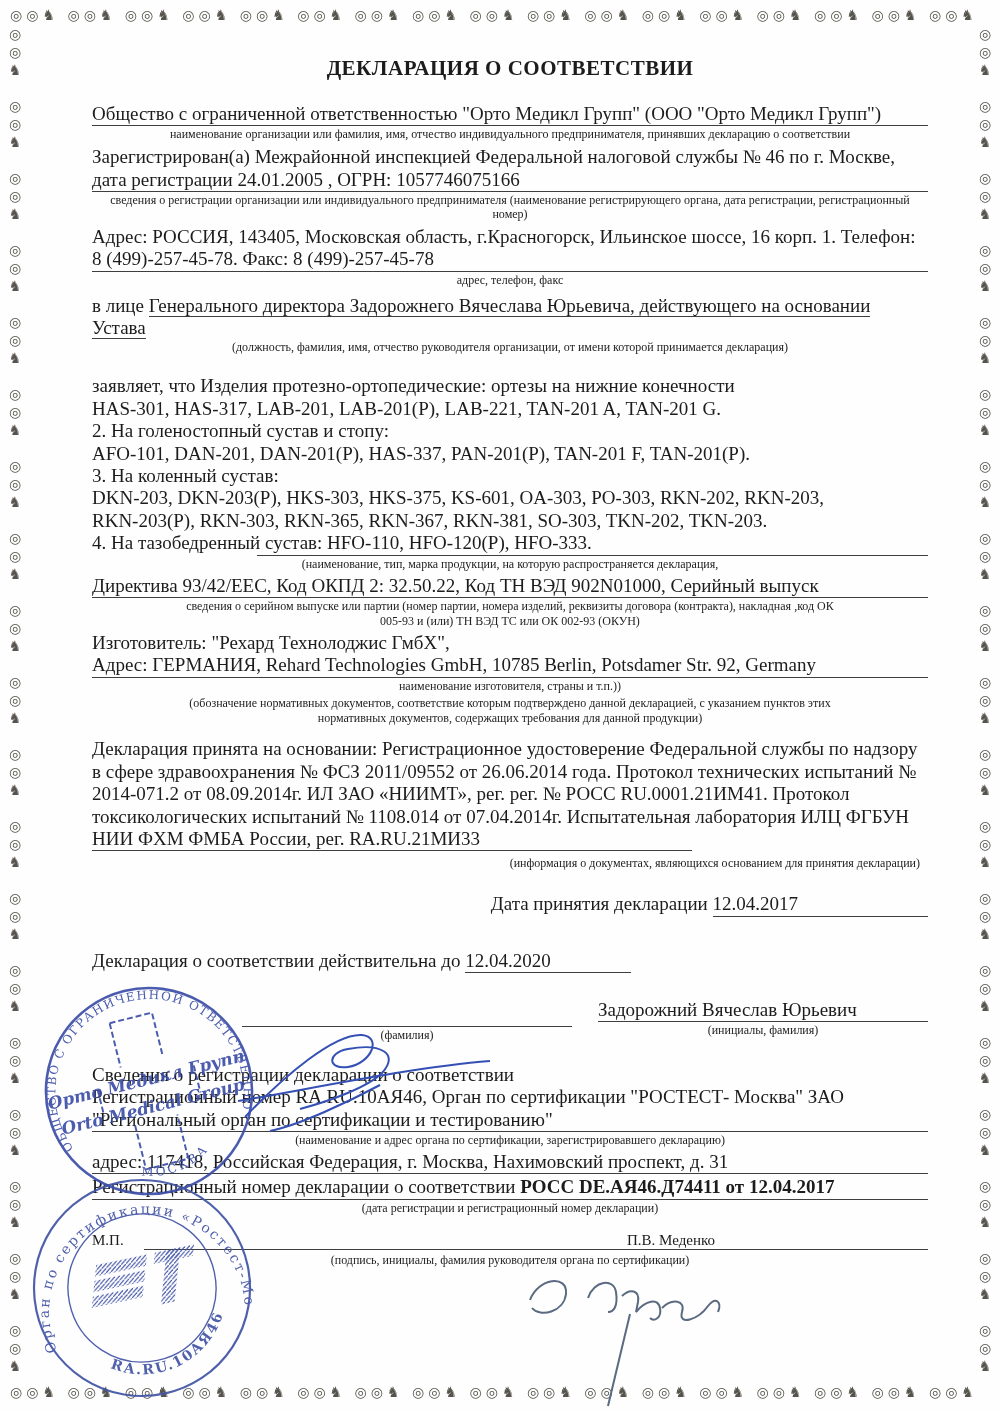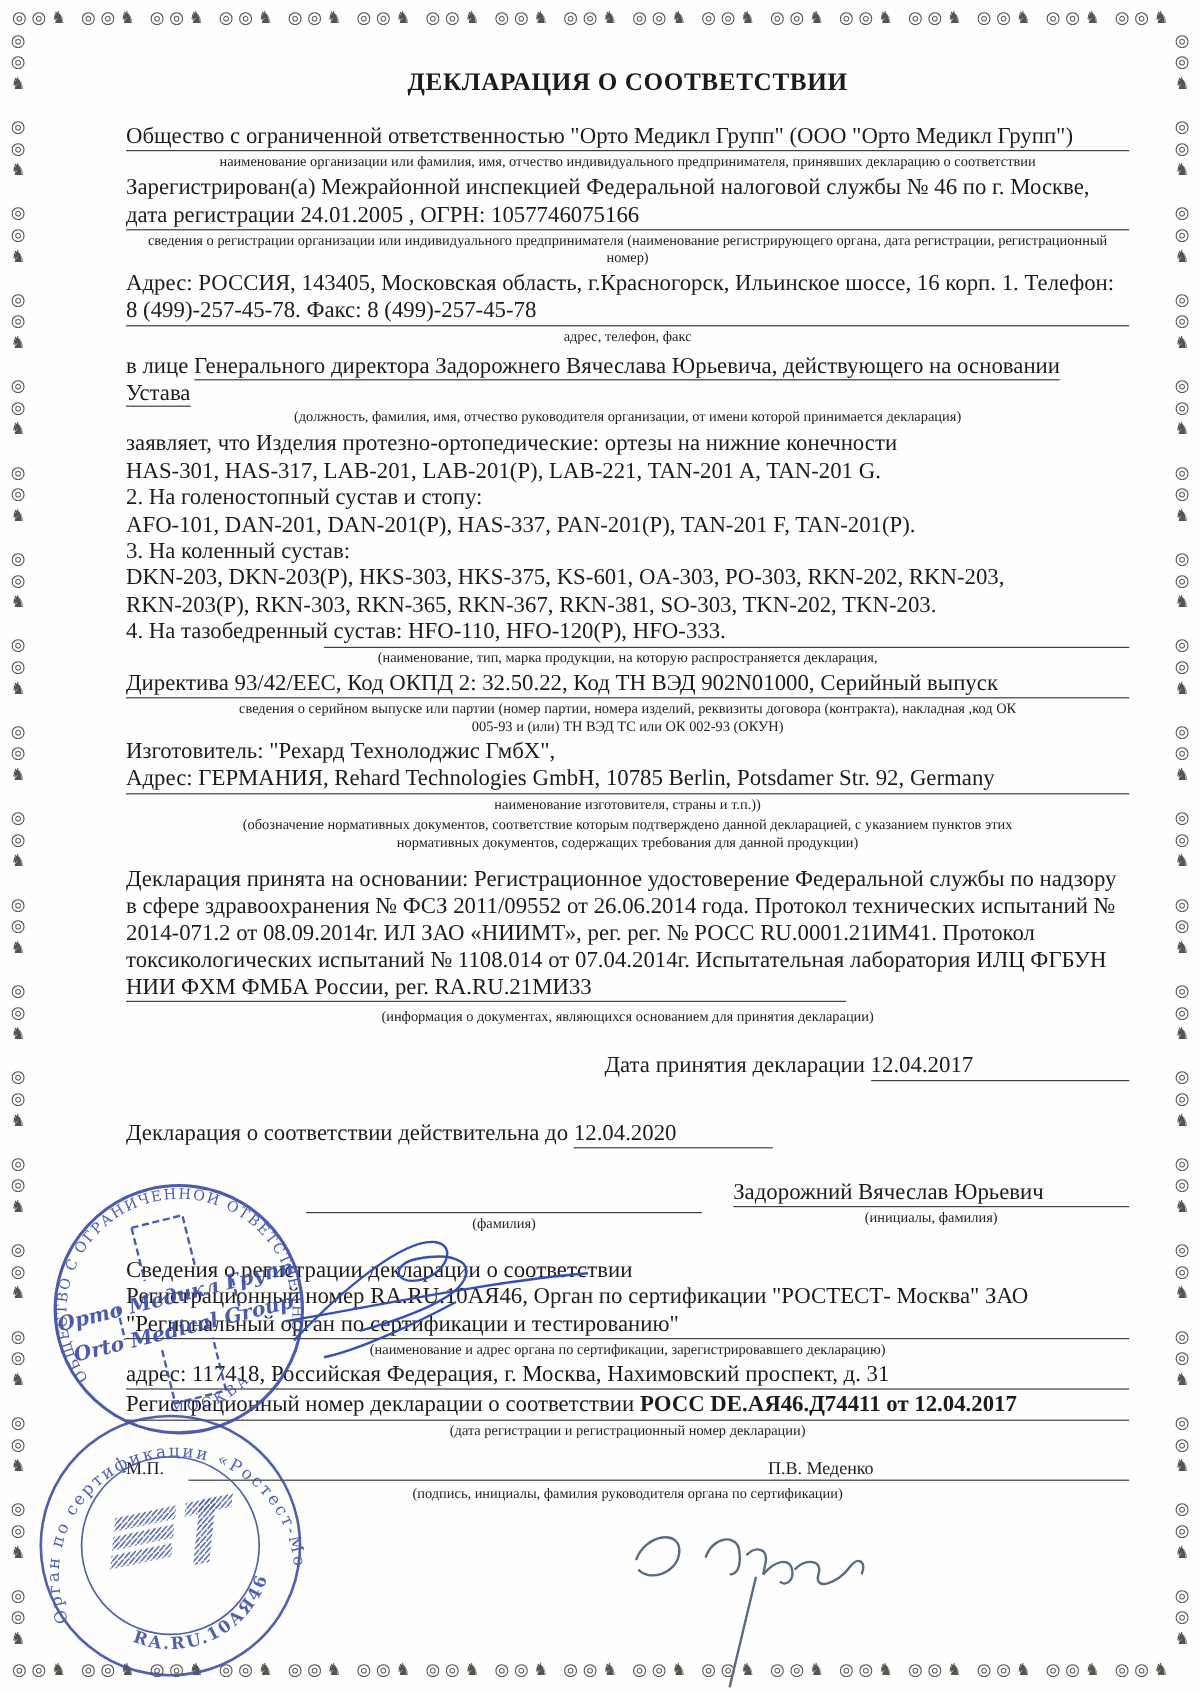--- a/index.html
+++ b/index.html
@@ -7,21 +7,21 @@
         font-family:"Liberation Serif","DejaVu Serif",serif;color:#1c1c1c;}
   
   .b-strip{position:absolute;color:#55534b;font-family:"DejaVu Sans",sans-serif;
            font-size:14px;letter-spacing:4px;overflow:hidden;white-space:nowrap;line-height:18px;}
   .b-top{top:6px;left:10px;right:26px;height:20px;}
   .b-bottom{bottom:8px;left:10px;right:26px;height:20px;}
   .b-side{writing-mode:vertical-rl;text-orientation:upright;width:20px;letter-spacing:2px;}
   .b-left{left:4px;top:26px;bottom:28px;}
   .b-right{right:6px;top:26px;bottom:28px;}
   
-  .content{position:absolute;left:105px;top:46px;width:836px;}
+  .content{position:absolute;left:92px;top:46px;width:836px;}
   .title{font-weight:bold;font-size:21px;text-align:center;letter-spacing:.5px;margin:10px 0 22px 0;}
   p{margin:0;}
   .ln{font-size:19px;line-height:1.18;}
   .fld{border-bottom:1.6px solid #3e3e3e;}
   .cap{font-size:12px;line-height:1.16;text-align:center;color:#222;margin:2px 8px 3px 8px;}
   .rule{height:0;border-bottom:1.6px solid #3e3e3e;}
   .thick{border-bottom:2.5px solid #3a3a3a;}
   .u{border-bottom:1.6px solid #3e3e3e;}
   .sigrow{display:flex;margin-top:26px;}
   .mp-row{display:flex;align-items:center;margin-top:16px;font-size:15px;}
@@ -46,21 +46,21 @@
 
     <p class="ln fld" style="margin-top:4px;">Зарегистрирован(а) Межрайонной инспекцией Федеральной налоговой службы № 46 по г. Москве, дата регистрации 24.01.2005 , ОГРН: 1057746075166</p>
     <p class="cap">сведения о регистрации организации или индивидуального предпринимателя (наименование регистрирующего органа, дата регистрации, регистрационный номер)</p>
 
     <p class="ln fld" style="margin-top:4px;">Адрес: РОССИЯ, 143405, Московская область, г.Красногорск, Ильинское шоссе, 16 корп. 1. Телефон: 8 (499)-257-45-78. Факс: 8 (499)-257-45-78</p>
     <p class="cap">адрес, телефон, факс</p>
 
     <p class="ln" style="margin-top:7px;"><span>в лице </span><span class="u">Генерального директора Задорожнего Вячеслава Юрьевича, действующего на основании Устава</span></p>
     <p class="cap">(должность, фамилия, имя, отчество руководителя организации, от имени которой принимается декларация)</p>
 
-    <p class="ln" style="margin-top:4px;">заявляет, что Изделия протезно-ортопедические: ортезы на нижние конечности</p>
+    <p class="ln" style="margin-top:20px;">заявляет, что Изделия протезно-ортопедические: ортезы на нижние конечности</p>
     <p class="ln">HAS-301, HAS-317, LAB-201, LAB-201(P), LAB-221, TAN-201 A, TAN-201 G.</p>
     <p class="ln">2. На голеностопный сустав и стопу:</p>
     <p class="ln">AFO-101, DAN-201, DAN-201(P), HAS-337, PAN-201(P), TAN-201 F, TAN-201(P).</p>
     <p class="ln">3. На коленный сустав:</p>
     <p class="ln">DKN-203, DKN-203(P), HKS-303, HKS-375, KS-601, OA-303, PO-303, RKN-202, RKN-203,</p>
     <p class="ln">RKN-203(P), RKN-303, RKN-365, RKN-367, RKN-381, SO-303, TKN-202, TKN-203.</p>
     <p class="ln">4. На тазобедренный сустав: HFO-110, HFO-120(P), HFO-333.</p>
     <div class="rule" style="margin-left:165px;"></div>
     <p class="cap">(наименование, тип, марка продукции, на которую распространяется декларация,</p>
 
@@ -70,21 +70,21 @@
 
     <p class="ln" style="margin-top:3px;">Изготовитель: "Рехард Технолоджис ГмбХ",</p>
     <p class="ln fld">Адрес: ГЕРМАНИЯ, Rehard Technologies GmbH, 10785 Berlin, Potsdamer Str. 92, Germany</p>
     <p class="cap">наименование изготовителя, страны и т.п.))</p>
 
     <p class="cap" style="margin-top:4px;">(обозначение нормативных документов, соответствие которым подтверждено данной декларацией, с указанием пунктов этих</p>
     <p class="cap" style="margin-top:-2px;">нормативных документов, содержащих требования для данной продукции)</p>
 
     <p class="ln" style="margin-top:12px;">Декларация принята на основании: Регистрационное удостоверение Федеральной службы по надзору в сфере здравоохранения № ФСЗ 2011/09552 от 26.06.2014 года. Протокол  технических испытаний № 2014-071.2 от 08.09.2014г. ИЛ ЗАО «НИИМТ», рег. рег. № РОСС RU.0001.21ИМ41. Протокол токсикологических испытаний № 1108.014 от 07.04.2014г. Испытательная лаборатория ИЛЦ ФГБУН НИИ ФХМ ФМБА России, рег. RA.RU.21МИ33</p>
     <div class="rule" style="width:600px;"></div>
-    <p class="cap" style="margin-top:6px;">(информация о документах, являющихся основанием для принятия декларации)</p>
+    <p class="cap" style="margin-top:6px;text-align:right;">(информация о документах, являющихся основанием для принятия декларации)</p>
 
     <p class="ln" style="margin-top:22px;text-align:right;"><span>Дата принятия декларации </span><span class="u" style="display:inline-block;padding-right:130px;">12.04.2017</span></p>
 
     <p class="ln" style="margin-top:33px;"><span>Декларация о соответствии действительна до </span><span class="u" style="display:inline-block;padding-right:80px;">12.04.2020</span></p>
 
     <div class="sigrow">
       <div style="width:150px;"></div>
       <div style="width:330px;padding-top:27px;">
         <div class="rule"></div>
         <p class="cap">(фамилия)</p>

